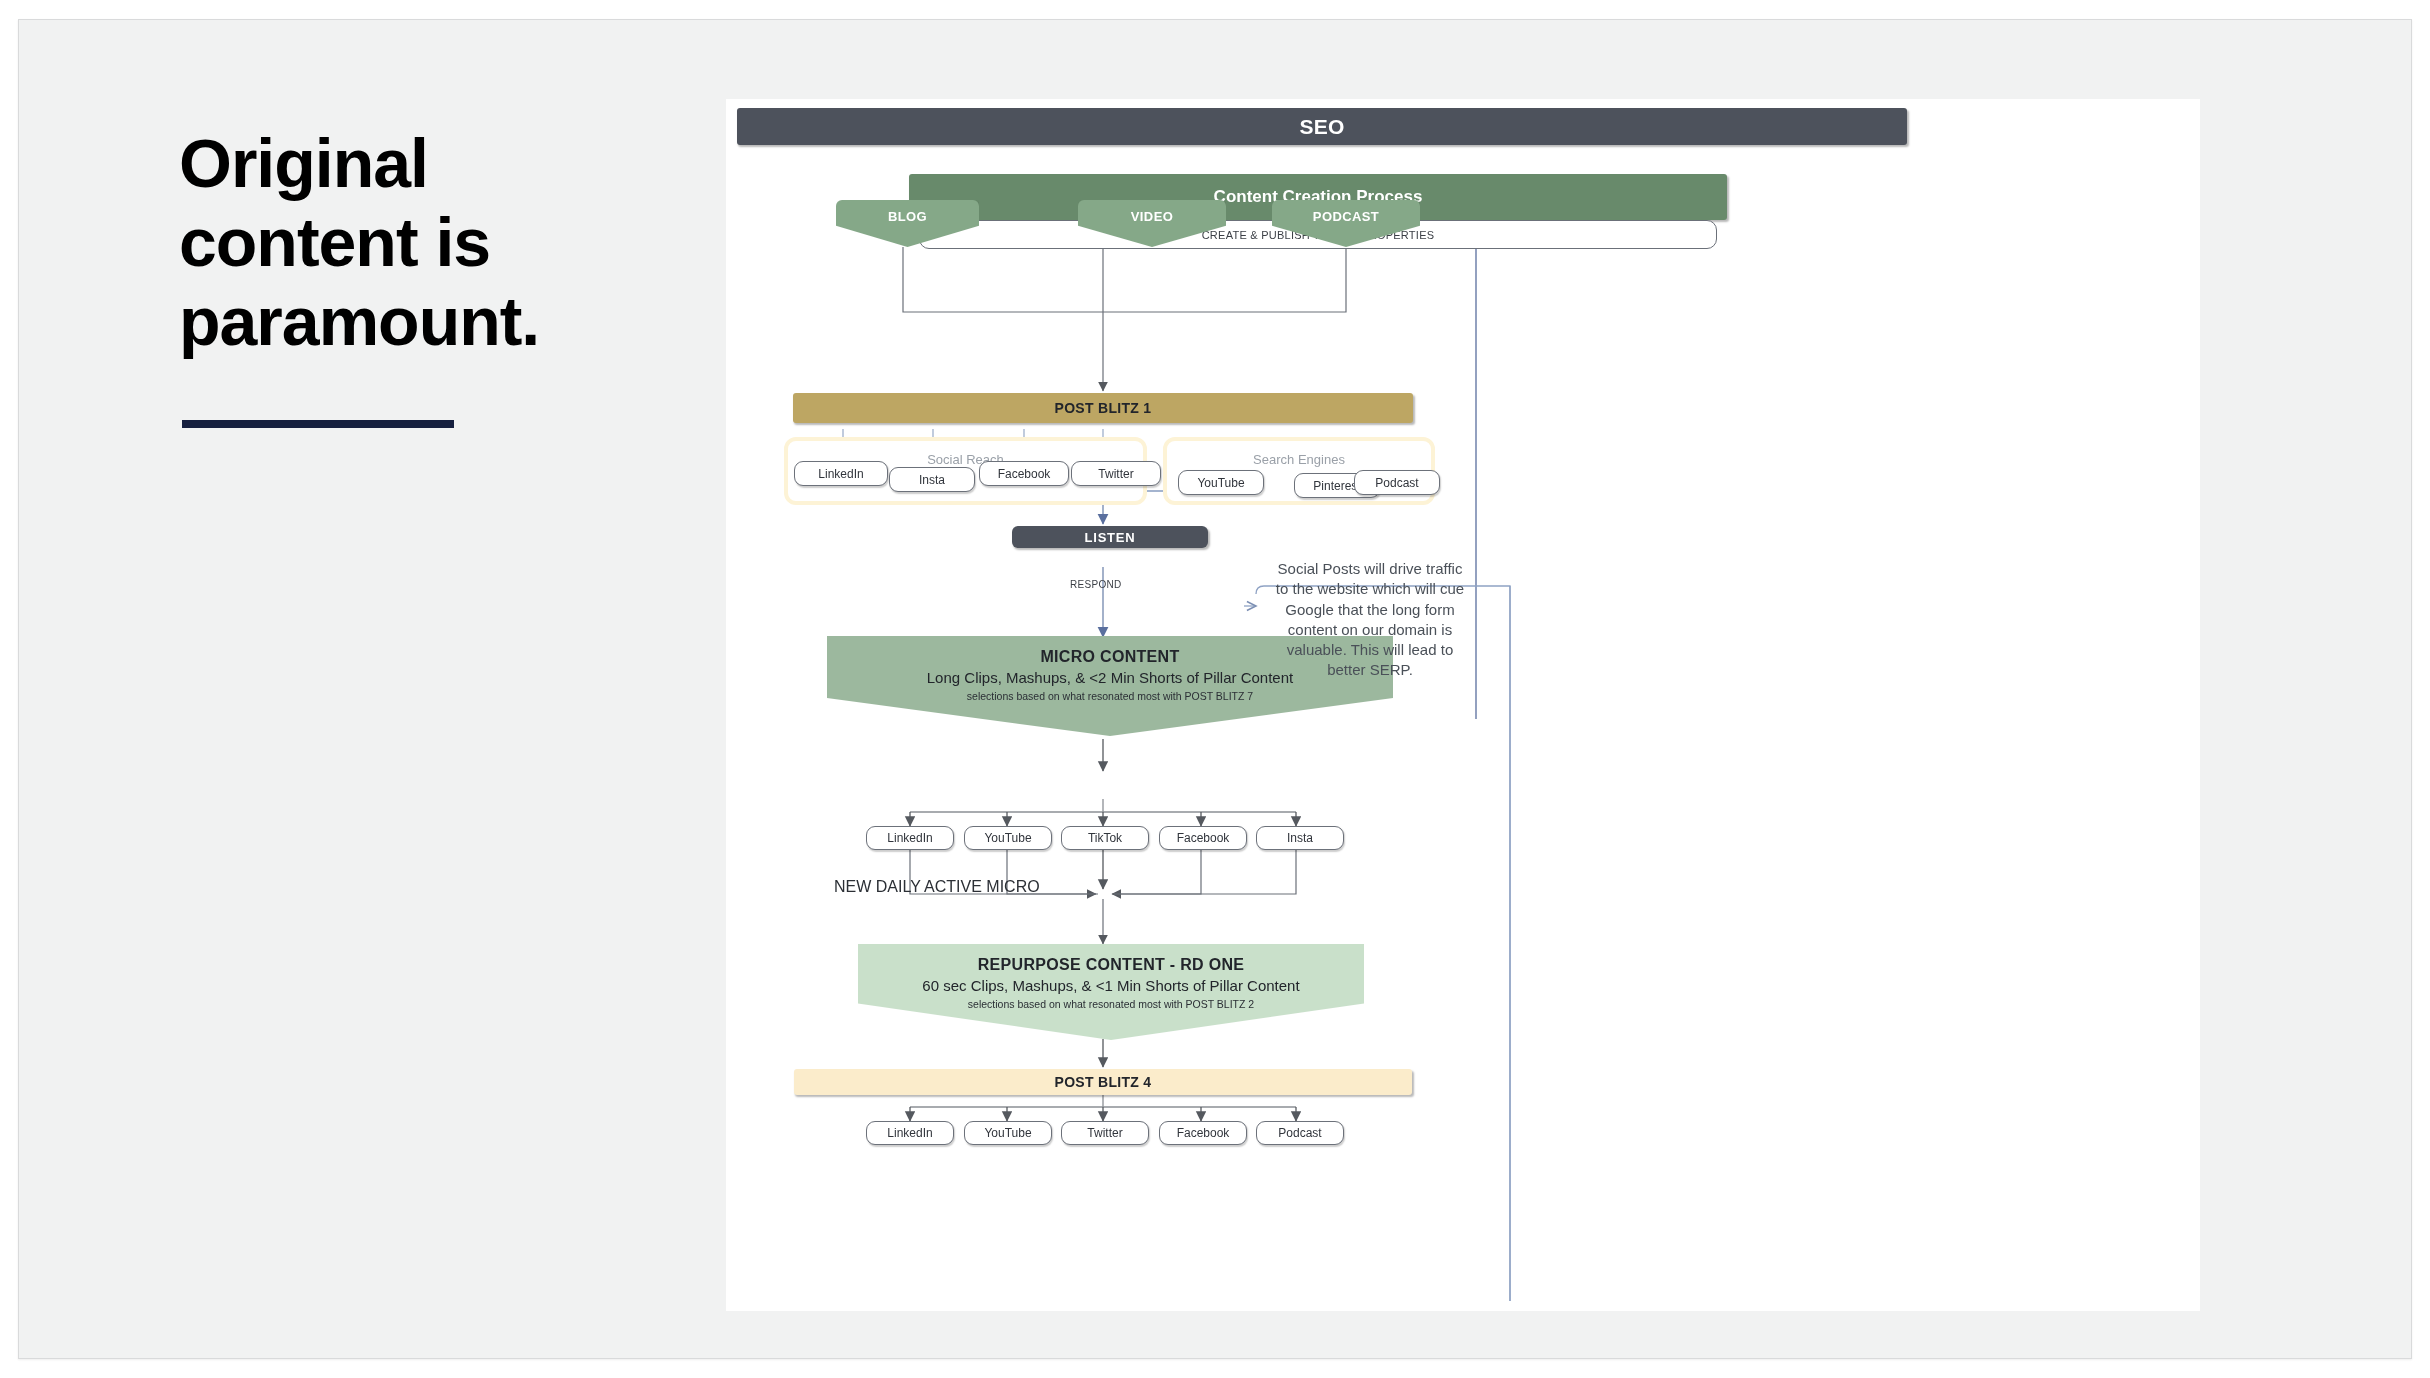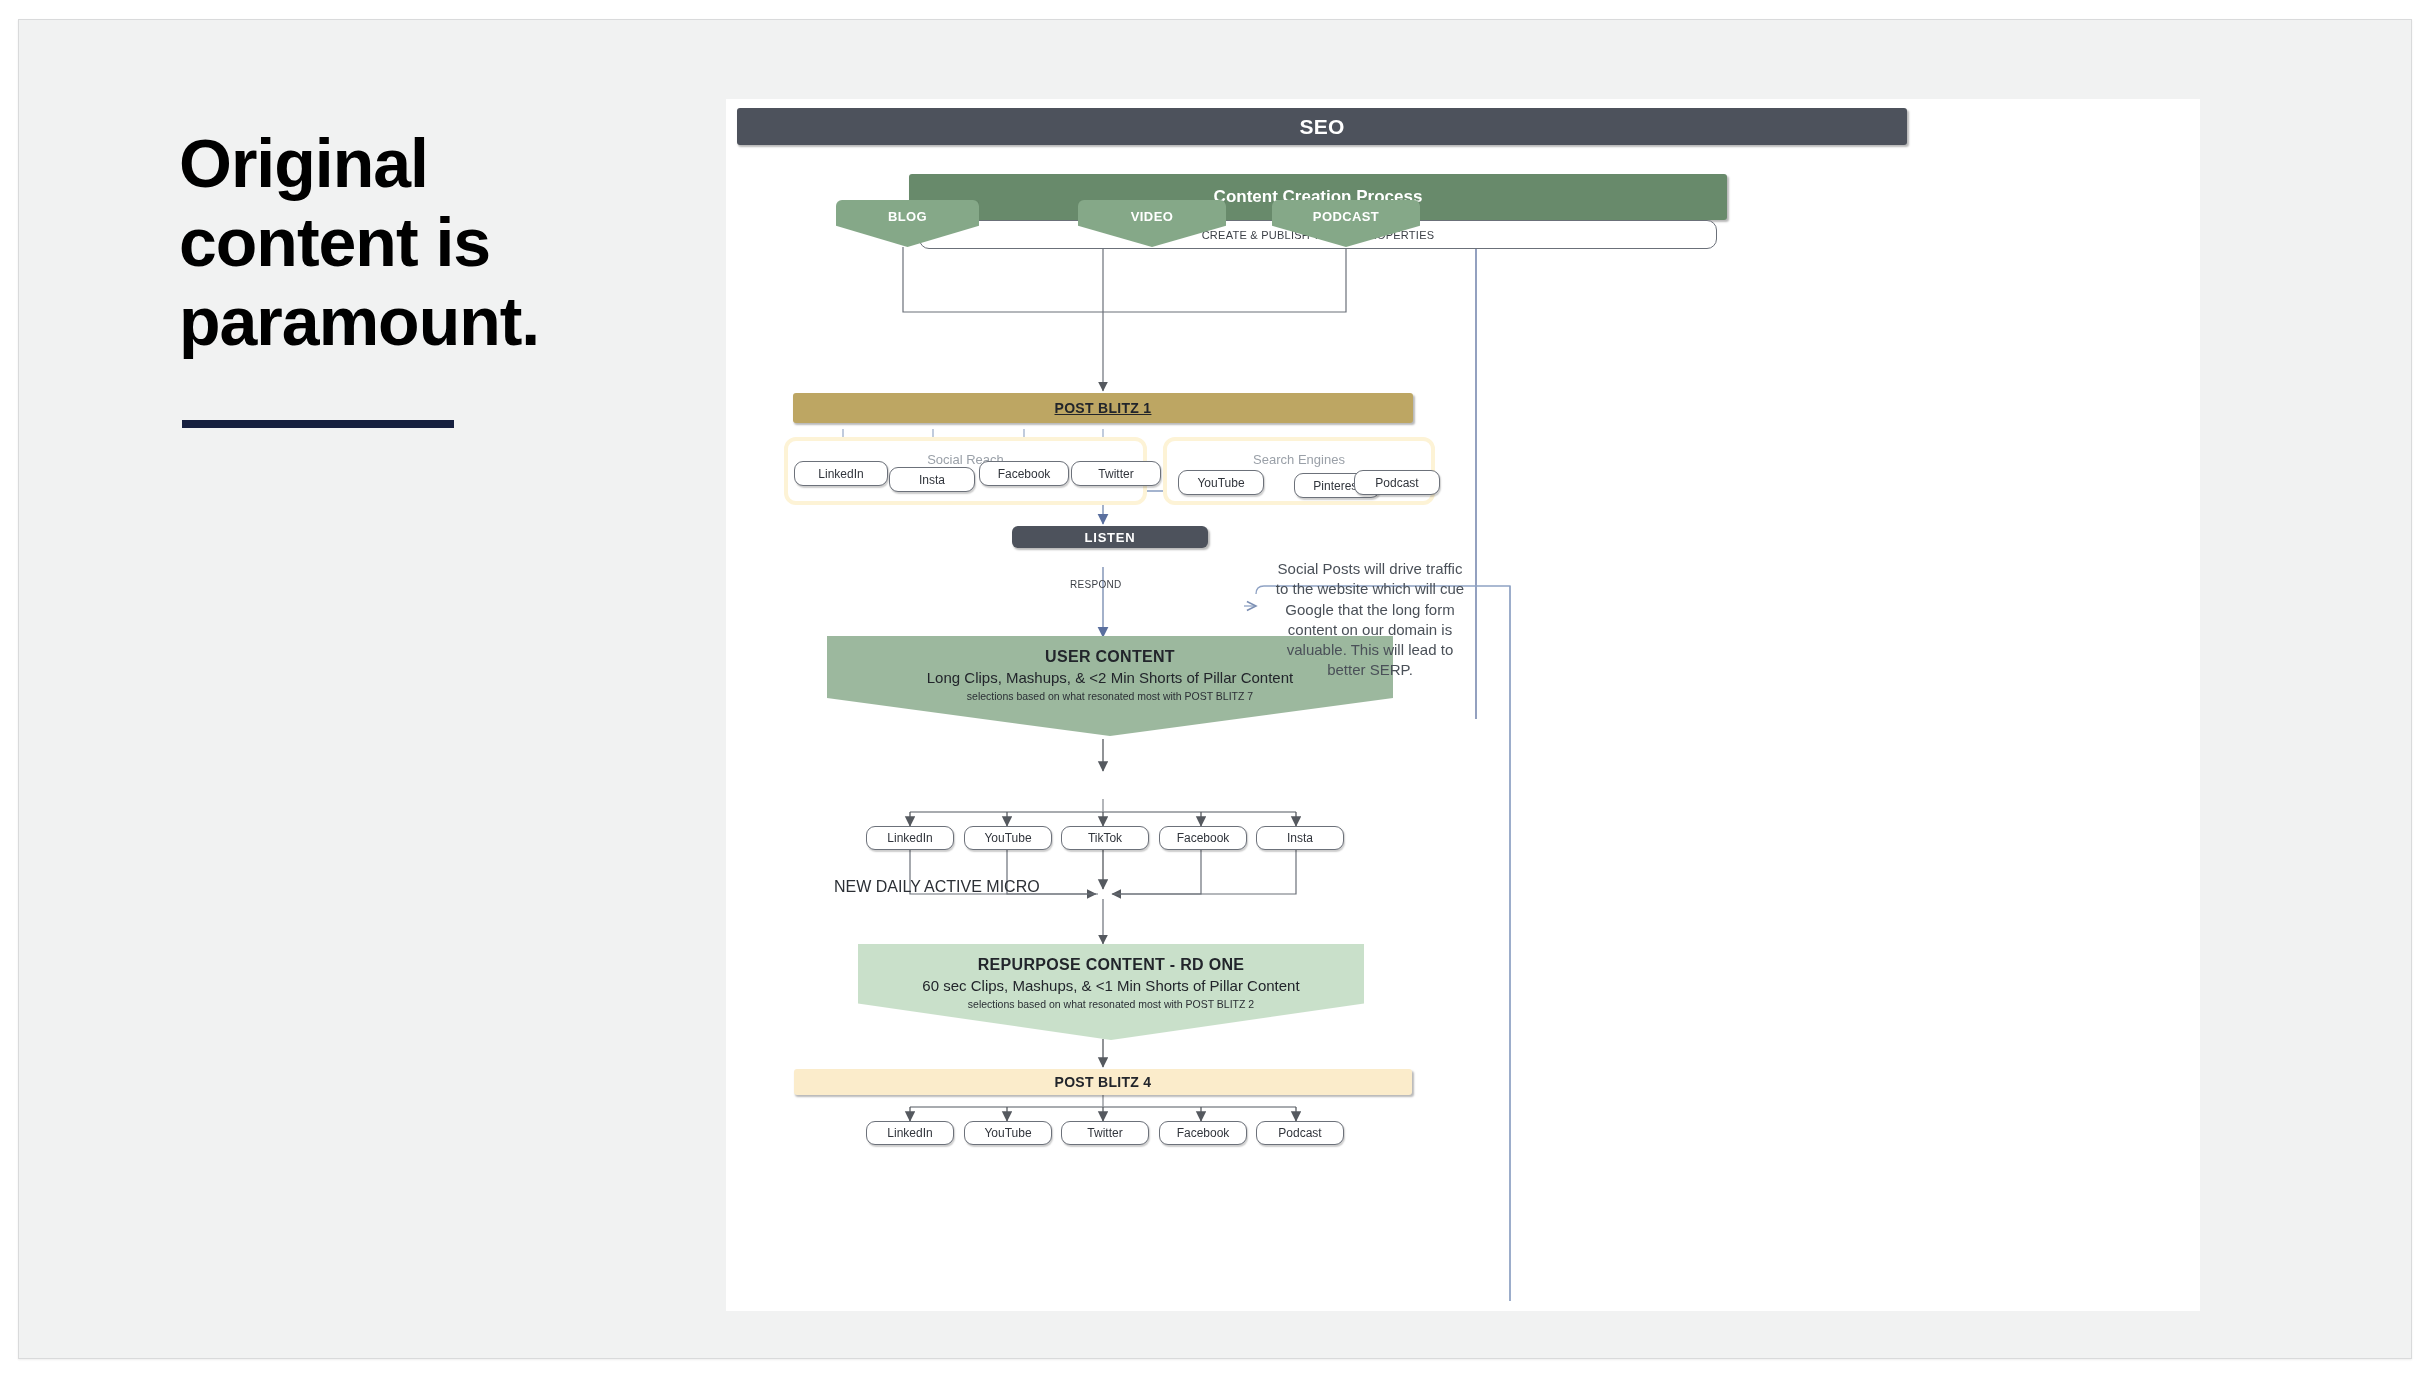--- a/index.html
+++ b/index.html
@@ -92,21 +92,21 @@
     letter-spacing: .4px;
     display: flex; align-items: flex-start; justify-content: center;
     padding-top: 9px;
     -webkit-clip-path: polygon(0 0, 100% 0, 100% 55%, 50% 100%, 0 55%);
     clip-path: polygon(0 0, 100% 0, 100% 55%, 50% 100%, 0 55%);
     border-radius: 6px 6px 0 0;
     box-shadow: none;
     filter: drop-shadow(1px 2px 1.5px rgba(0,0,0,.3));
   }
 
-  .blitz1 { background: #bda663; color: #22252b; font-size: 14px; font-weight: bold; letter-spacing: .3px; text-decoration: underline; }
+  .blitz1 { background: #bda663; color: #22252b; font-size: 14px; font-weight: bold; letter-spacing: .3px; }
   .blitz2 { background: #e5d293; color: #22252b; font-size: 14px; font-weight: bold; letter-spacing: .3px; }
   .blitz3 { background: #fbeccb; color: #22252b; font-size: 14px; font-weight: bold; letter-spacing: .3px; }
 
   .group {
     background: #ffffff;
     border: 4px solid #fdf3d6;
     border-radius: 12px;
   }
   .group-title {
     position: absolute; left: 0; right: 0; top: 11px;
@@ -274,21 +274,21 @@
       <div class="group-title">Search Engines</div>
     </div>
     <div class="node pill" style="left:452px;top:371px;width:86px;height:25px;">YouTube</div>
     <div class="node pill" style="left:568px;top:374px;width:86px;height:25px;">Pinterest</div>
     <div class="node pill" style="left:628px;top:371px;width:86px;height:25px;">Podcast</div>
 
     <div class="node bar listen" style="left:286px;top:427px;width:196px;height:22px;">LISTEN</div>
     <div class="label-sm" style="left:344px;top:480px;">RESPOND</div>
 
     <div class="node content-block micro" style="left:101px;top:537px;width:566px;height:100px;">
-      <div class="cb-title">USER CONTENT</div>
+      <div class="cb-title">MICRO CONTENT</div>
       <div class="cb-sub">Long Clips, Mashups, &amp; &lt;2 Min Shorts of Pillar Content</div>
       <div class="cb-note">selections based on what resonated most with POST BLITZ 7</div>
     </div>
 
 
     <div class="node pill" style="left:140px;top:727px;width:88px;height:24px;">LinkedIn</div>
     <div class="node pill" style="left:238px;top:727px;width:88px;height:24px;">YouTube</div>
     <div class="node pill" style="left:335px;top:727px;width:88px;height:24px;">TikTok</div>
     <div class="node pill" style="left:433px;top:727px;width:88px;height:24px;">Facebook</div>
     <div class="node pill" style="left:530px;top:727px;width:88px;height:24px;">Insta</div>

